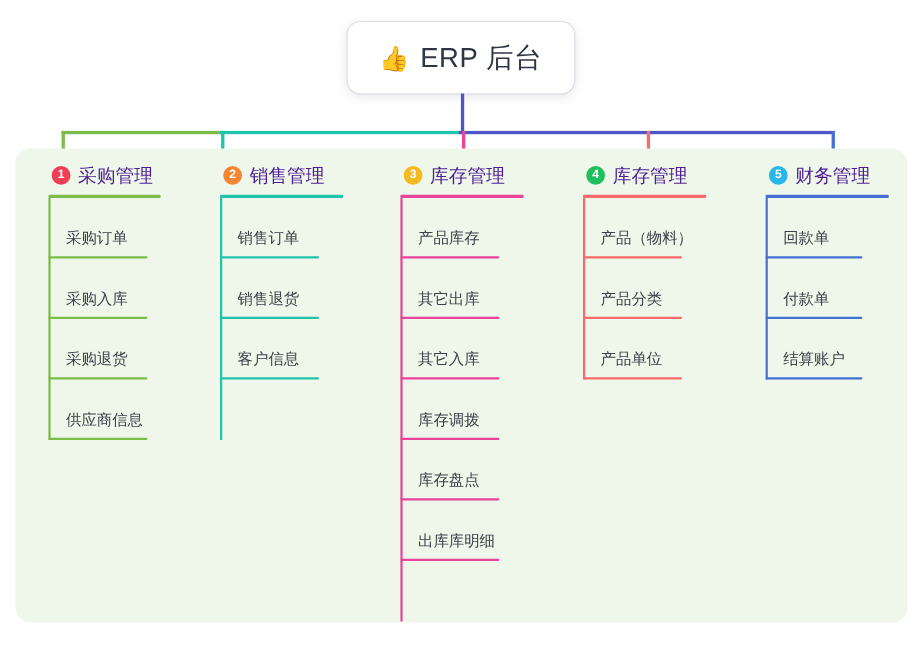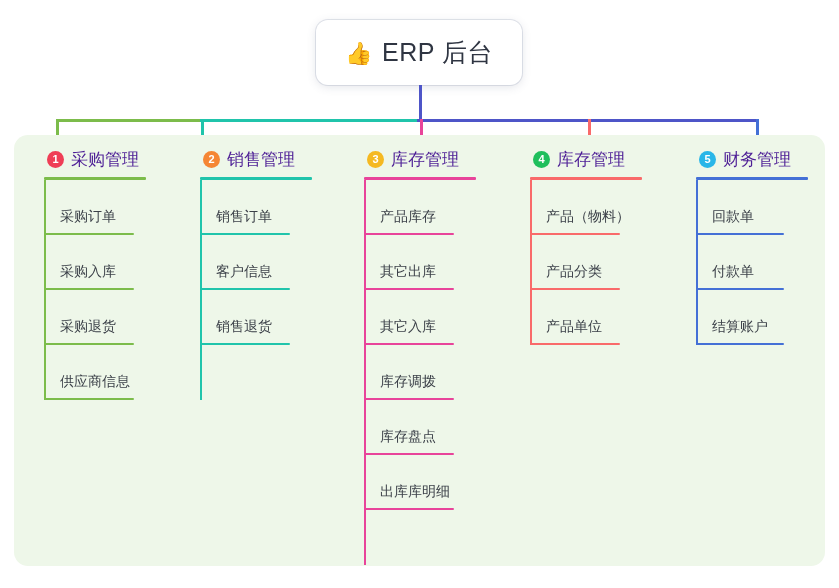--- a/index.html
+++ b/index.html
@@ -197,27 +197,27 @@
           <span class="col-title">销售管理</span>
         </div>
         <div class="header-rule" style="width: 112px; background: rgb(32, 196, 171);"></div>
         <div class="col-body">
           <div class="spine" style="background: rgb(32, 196, 171); height: 220px;"></div>
           <div class="leaf">
             <div class="leaf-text">销售订单</div>
             <div class="leaf-rule" style="width: 90px; background: rgb(32, 196, 171);"></div>
           </div>
           <div class="leaf">
+            <div class="leaf-text">销售退货</div>
+            <div class="leaf-rule" style="width: 90px; background: rgb(32, 196, 171);"></div>
+          </div>
+          <div class="leaf">
             <div class="leaf-text">客户信息</div>
             <div class="leaf-rule" style="width: 90px; background: rgb(32, 196, 171);"></div>
           </div>
-          <div class="leaf">
-            <div class="leaf-text">销售退货</div>
-            <div class="leaf-rule" style="width: 90px; background: rgb(32, 196, 171);"></div>
-          </div>
         </div>
       </div>
       <div class="column" style="left: 364px;">
         <div class="col-header">
           <span class="badge" style="background: rgb(245, 185, 33);">3</span>
           <span class="col-title">库存管理</span>
         </div>
         <div class="header-rule" style="width: 112px; background: rgb(232, 68, 154);"></div>
         <div class="col-body">
           <div class="spine" style="background: rgb(232, 68, 154); height: 385px;"></div>

